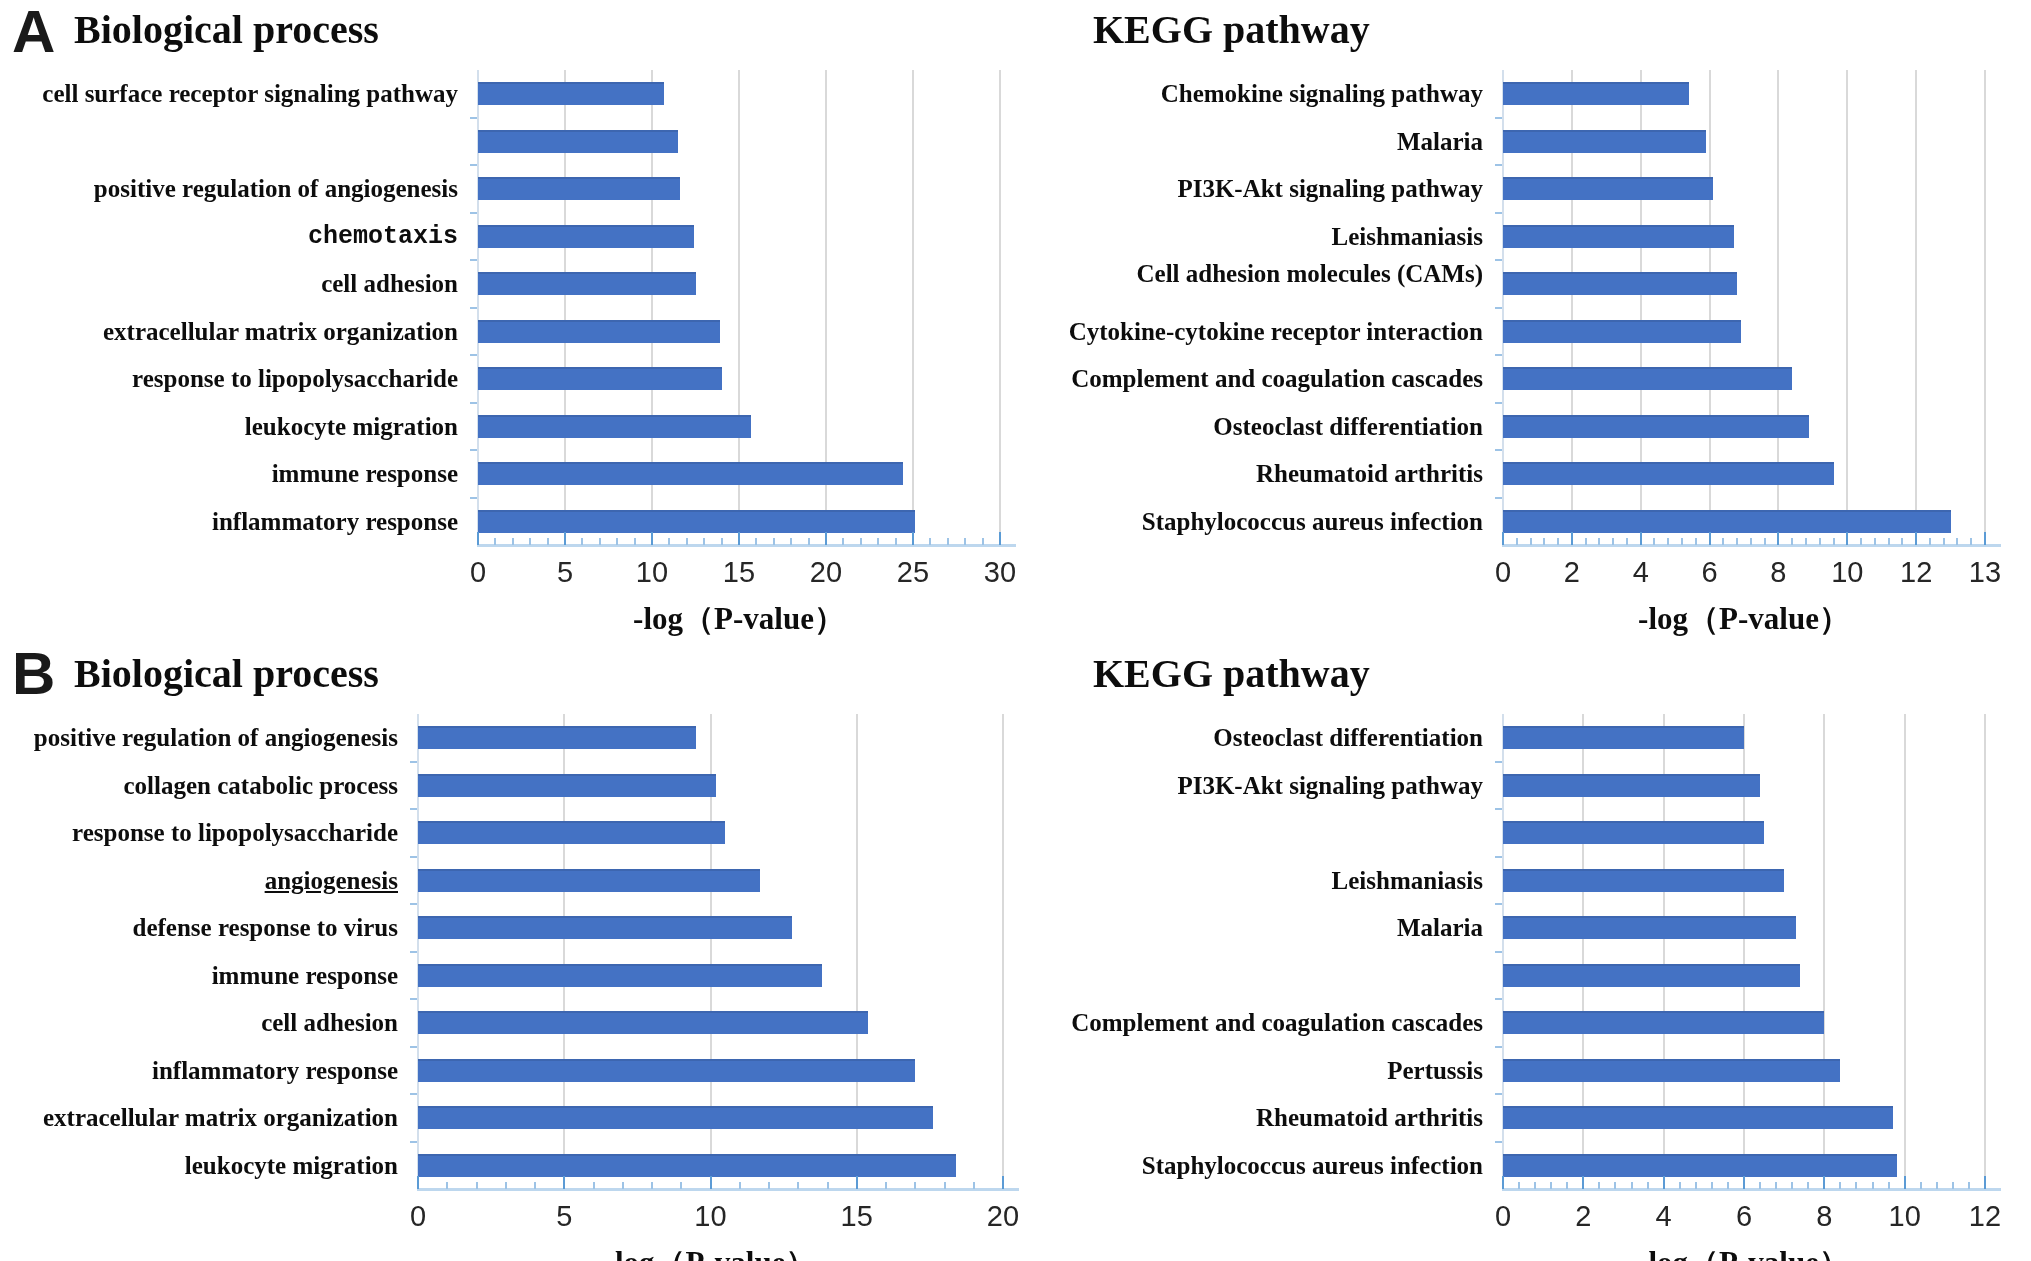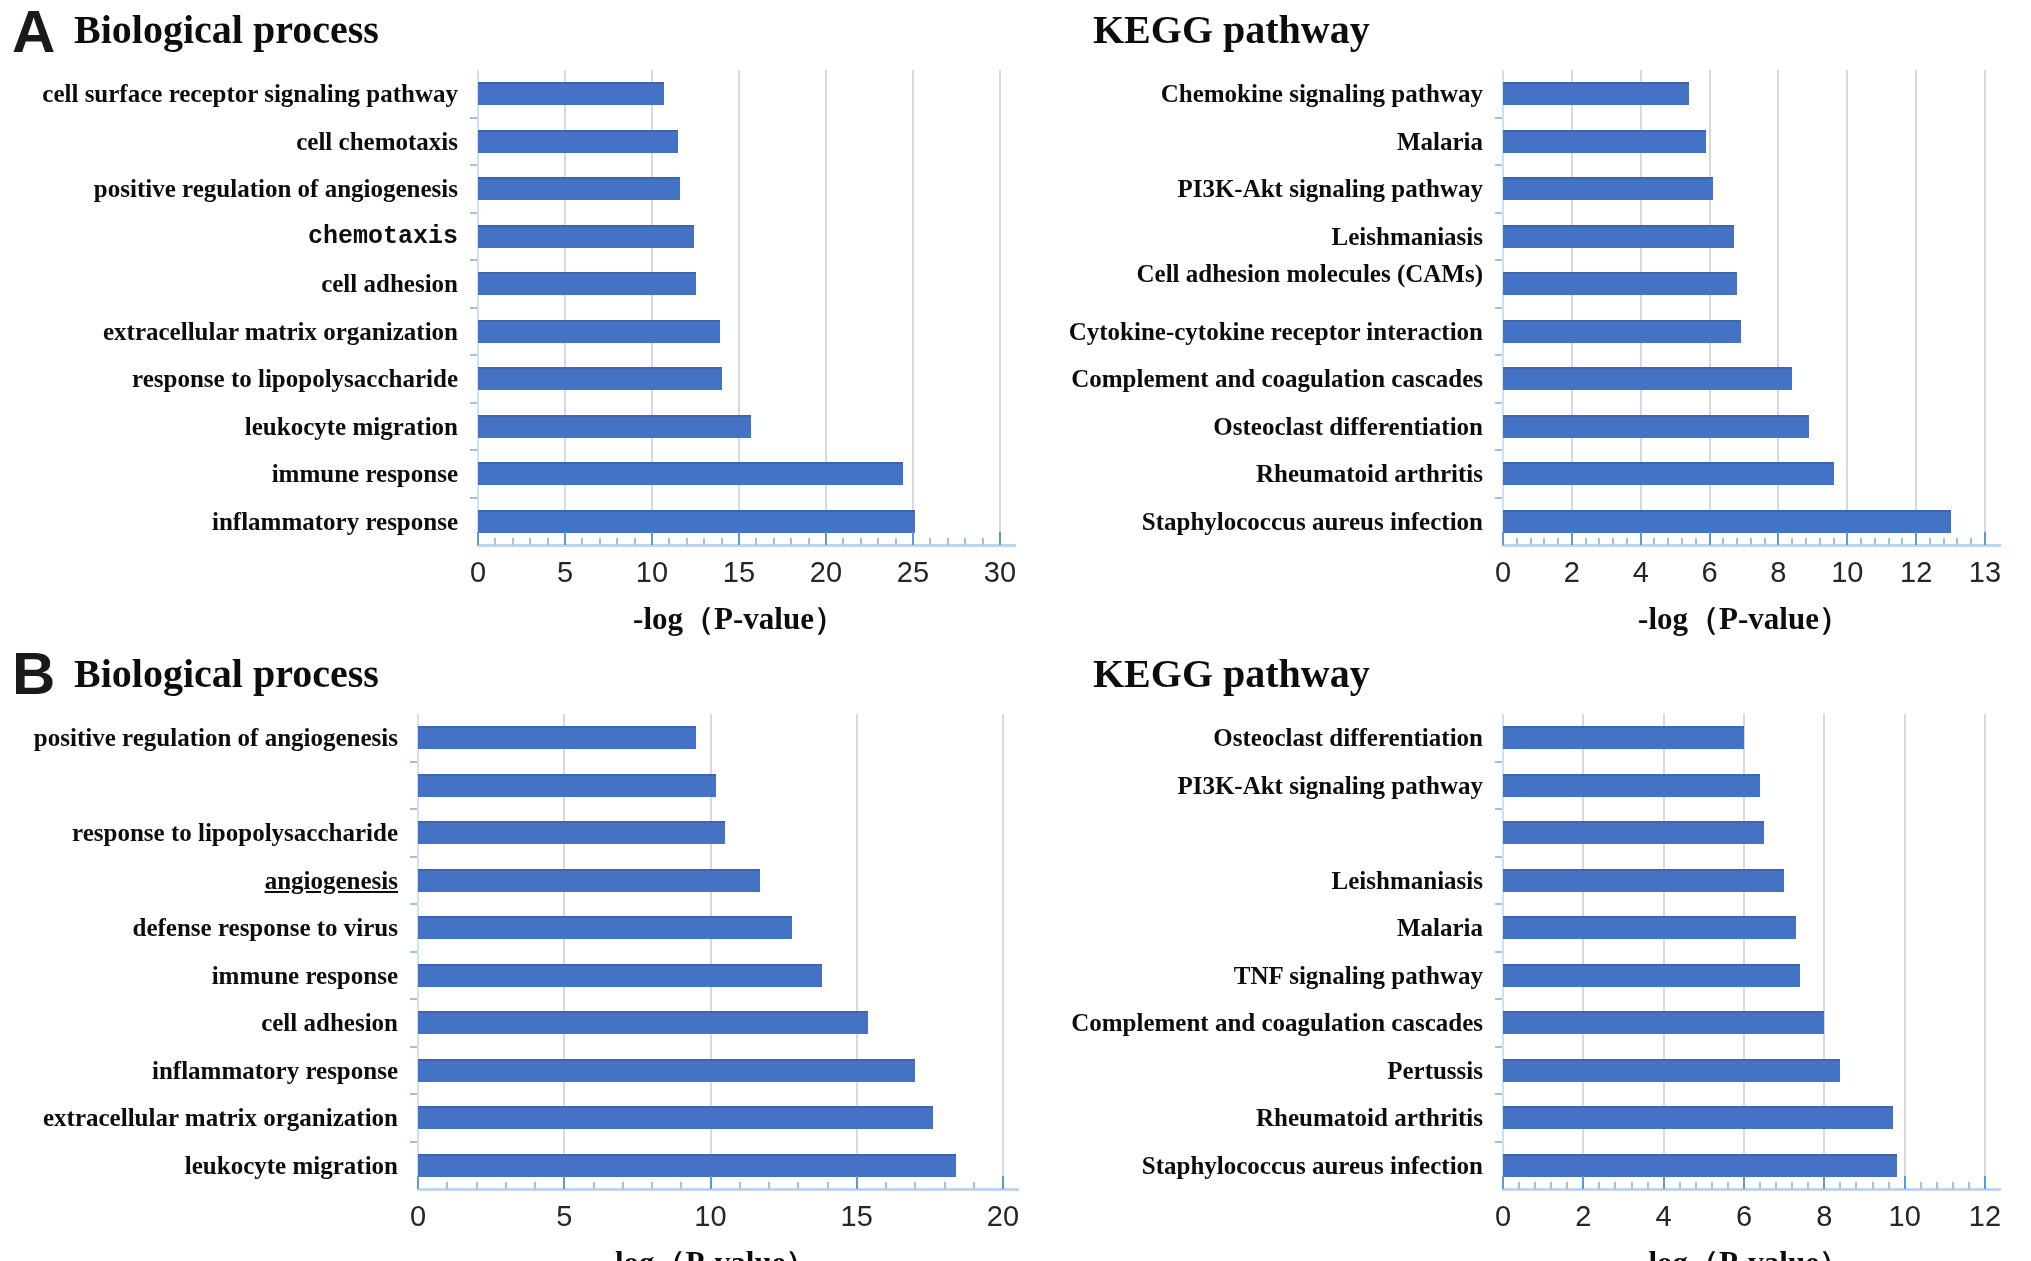--- a/index.html
+++ b/index.html
@@ -77,21 +77,20 @@
 <div class="stage">
 
   <div class="panel-letter" style="left:12px;top:2px;">A</div>
 
   <div class="panel-letter" style="left:12px;top:644px;">B</div>
 
   <section class="chart" style="left:0;top:0;">
     <h2 class="chart-title" style="left:74px;top:8px;">Biological process</h2>
     <div class="labels" style="left:0;top:70px;width:470px;height:475px;">
         <div class="cat-label" style="top: 0px; height: 47.5px; line-height: 47.5px;">cell surface receptor signaling pathway</div>
-        <div class="cat-label" style="top: 47.5px; height: 47.5px; line-height: 47.5px;">cell chemotaxis</div>
         <div class="cat-label" style="top: 95px; height: 47.5px; line-height: 47.5px;">positive regulation of angiogenesis</div>
         <div class="cat-label" style="top: 142.5px; height: 47.5px; line-height: 47.5px; font-family: Liberation Mono, monospace;">chemotaxis</div>
         <div class="cat-label" style="top: 190px; height: 47.5px; line-height: 47.5px;">cell adhesion</div>
         <div class="cat-label" style="top: 237.5px; height: 47.5px; line-height: 47.5px;">extracellular matrix organization</div>
         <div class="cat-label" style="top: 285px; height: 47.5px; line-height: 47.5px;">response to lipopolysaccharide</div>
         <div class="cat-label" style="top: 332.5px; height: 47.5px; line-height: 47.5px;">leukocyte migration</div>
         <div class="cat-label" style="top: 380px; height: 47.5px; line-height: 47.5px;">immune response</div>
         <div class="cat-label" style="top: 427.5px; height: 47.5px; line-height: 47.5px;">inflammatory response</div>
       </div>
     <div class="plot" style="left:478px;top:70px;width:522px;height:475px;">
@@ -256,20 +255,21 @@
         <div class="xtick-label" style="left: 413.143px; color: rgb(38, 38, 38);">12</div>
         <div class="xtick-label" style="left: 482px; color: rgb(38, 38, 38);">13</div>
       </div>
     <div class="xlabel" style="left:488px;top:598px;width:482px;">-log（P-value）</div>
   </section>
 
   <section class="chart" style="left:0;top:642px;">
     <h2 class="chart-title" style="left:74px;top:10px;">Biological process</h2>
     <div class="labels" style="left:0;top:72px;width:410px;height:475px;">
         <div class="cat-label" style="top: 0px; height: 47.5px; line-height: 47.5px;">positive regulation of angiogenesis</div>
+        <div class="cat-label" style="top: 47.5px; height: 47.5px; line-height: 47.5px;">collagen catabolic process</div>
         <div class="cat-label" style="top: 95px; height: 47.5px; line-height: 47.5px;">response to lipopolysaccharide</div>
         <div class="cat-label" style="top: 142.5px; height: 47.5px; line-height: 47.5px; text-decoration: underline;">angiogenesis</div>
         <div class="cat-label" style="top: 190px; height: 47.5px; line-height: 47.5px;">defense response to virus</div>
         <div class="cat-label" style="top: 237.5px; height: 47.5px; line-height: 47.5px;">immune response</div>
         <div class="cat-label" style="top: 285px; height: 47.5px; line-height: 47.5px;">cell adhesion</div>
         <div class="cat-label" style="top: 332.5px; height: 47.5px; line-height: 47.5px;">inflammatory response</div>
         <div class="cat-label" style="top: 380px; height: 47.5px; line-height: 47.5px;">extracellular matrix organization</div>
         <div class="cat-label" style="top: 427.5px; height: 47.5px; line-height: 47.5px;">leukocyte migration</div>
       </div>
     <div class="plot" style="left:418px;top:72px;width:585px;height:475px;">
@@ -330,21 +330,20 @@
     <div class="xlabel" style="left:418px;top:600px;width:585px;">-log（P-value）</div>
   </section>
 
   <section class="chart" style="left:1015px;top:642px;">
     <h2 class="chart-title" style="left:78px;top:10px;">KEGG pathway</h2>
     <div class="labels" style="left:0;top:72px;width:480px;height:475px;">
         <div class="cat-label" style="top: 0px; height: 47.5px; line-height: 47.5px;">Osteoclast differentiation</div>
         <div class="cat-label" style="top: 47.5px; height: 47.5px; line-height: 47.5px;">PI3K-Akt signaling pathway</div>
         <div class="cat-label" style="top: 142.5px; height: 47.5px; line-height: 47.5px;">Leishmaniasis</div>
         <div class="cat-label" style="top: 190px; height: 47.5px; line-height: 47.5px;">Malaria</div>
-        <div class="cat-label" style="top: 237.5px; height: 47.5px; line-height: 47.5px;">TNF signaling pathway</div>
         <div class="cat-label" style="top: 285px; height: 47.5px; line-height: 47.5px;">Complement and coagulation cascades</div>
         <div class="cat-label" style="top: 332.5px; height: 47.5px; line-height: 47.5px;">Pertussis</div>
         <div class="cat-label" style="top: 380px; height: 47.5px; line-height: 47.5px;">Rheumatoid arthritis</div>
         <div class="cat-label" style="top: 427.5px; height: 47.5px; line-height: 47.5px;">Staphylococcus aureus infection</div>
       </div>
     <div class="plot" style="left:488px;top:72px;width:482px;height:475px;">
         <div class="gridline" style="left: 79.3333px; background: rgb(217, 217, 217);"></div>
         <div class="gridline" style="left: 159.667px; background: rgb(217, 217, 217);"></div>
         <div class="gridline" style="left: 240px; background: rgb(217, 217, 217);"></div>
         <div class="gridline" style="left: 320.333px; background: rgb(217, 217, 217);"></div>

